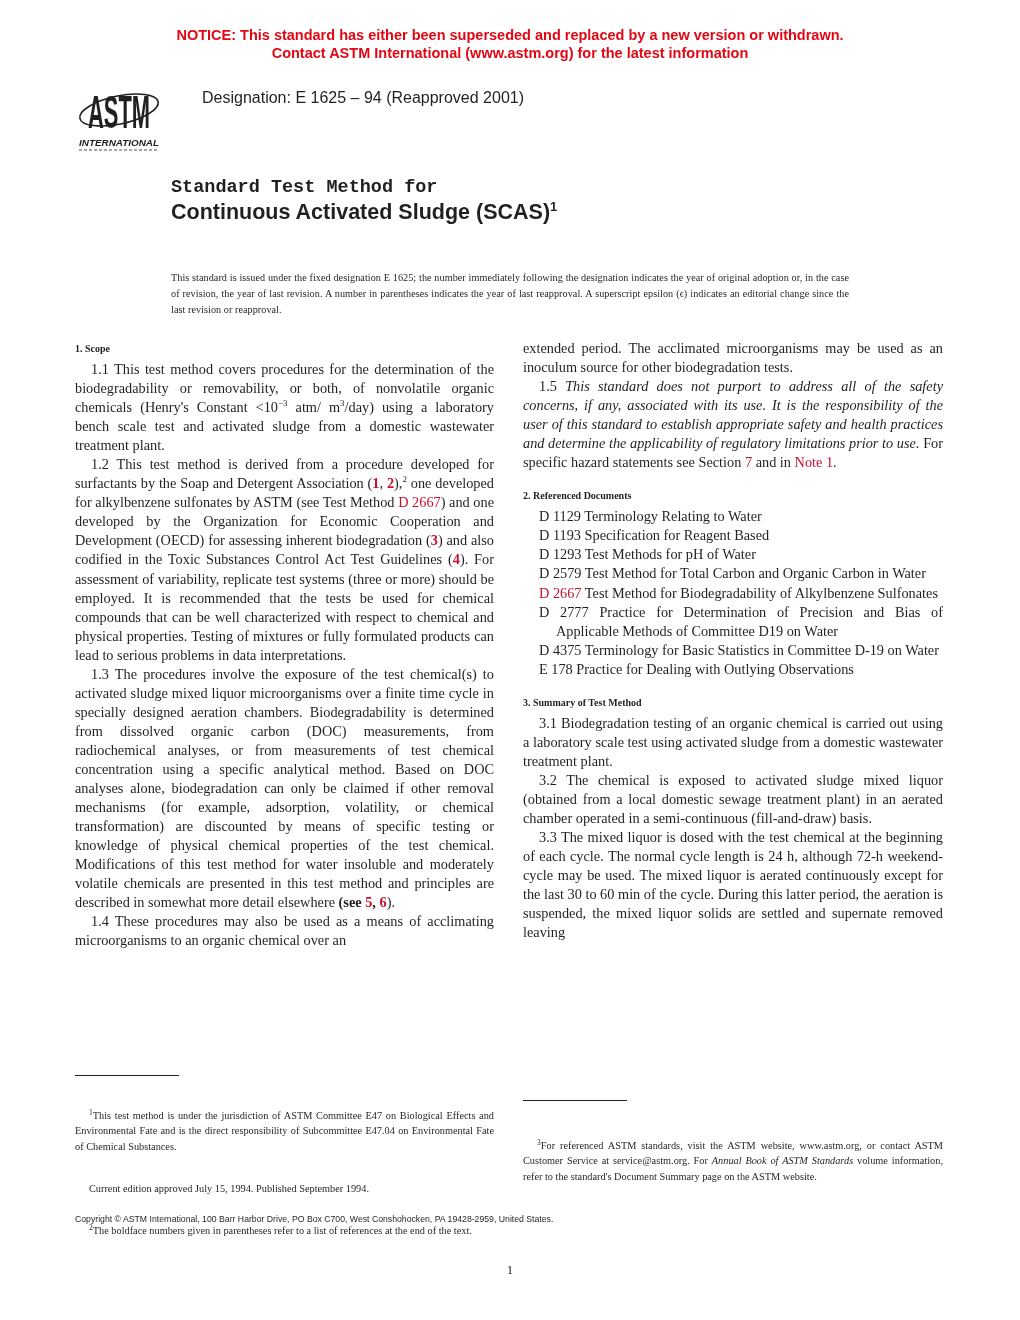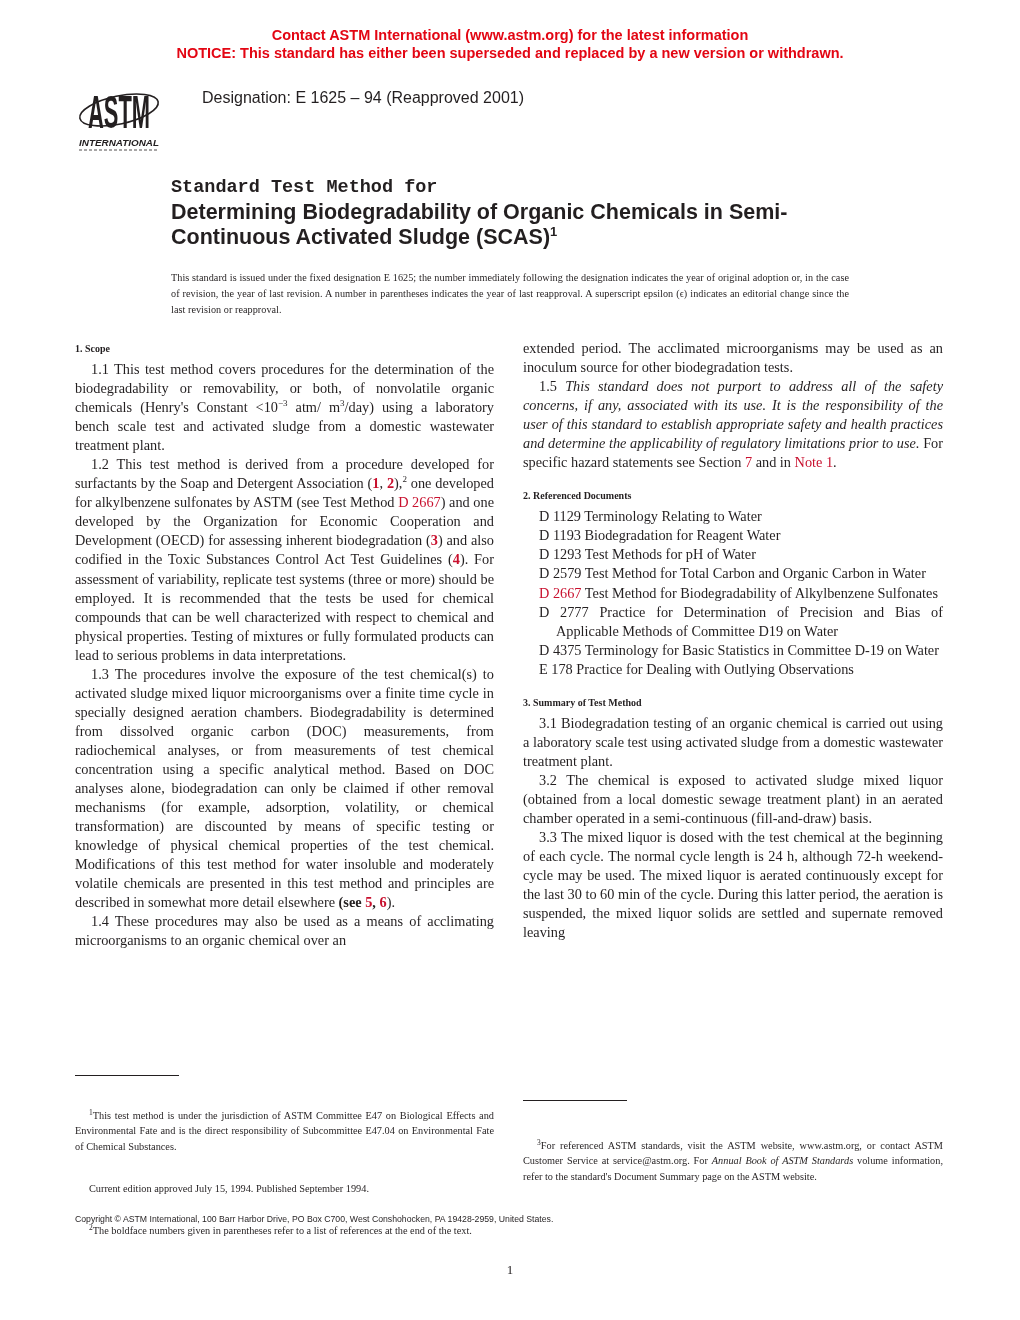--- a/index.html
+++ b/index.html
@@ -31,59 +31,58 @@
     .fn-right { left: 523px; top: 1111px; width: 420px; }
     .fn-p { text-indent: 14px; margin-top: 27px; }
     .fn-p sup { font-size: 7.5px; vertical-align: 4px; }
     .copyright { position: absolute; left: 75px; top: 1214px; font-family: "Liberation Sans", sans-serif; font-size: 8.7px; color: #231f20; }
     .page-num { position: absolute; left: 0; width: 1020px; text-align: center; top: 1262px; font-size: 13px; font-family: "Liberation Serif", serif; }
   </style>
 </head>
 <body>
 
 <div class="notice">
+  <div>NOTICE: This standard has either been superseded and replaced by a new version or withdrawn.</div>
   <div>Contact ASTM International (www.astm.org) for the latest information</div>
-  <div>NOTICE: This standard has either been superseded and replaced by a new version or withdrawn.</div>
 </div>
 
 <div class="logo">
   <svg width="84" height="76" viewBox="0 0 84 76">
     <ellipse cx="42" cy="34" rx="40" ry="14" fill="none" stroke="#231f20" stroke-width="1.6" transform="rotate(-12 42 34)"></ellipse>
     <text x="42" y="50" text-anchor="middle" font-family="Liberation Sans, sans-serif" font-weight="bold" font-size="44" fill="#231f20" textLength="62" lengthAdjust="spacingAndGlyphs" transform="scale(1,1.05)">ASTM</text>
     <text x="42" y="70" text-anchor="middle" font-family="Liberation Sans, sans-serif" font-weight="bold" font-style="italic" font-size="9" fill="#231f20" textLength="80" lengthAdjust="spacingAndGlyphs">INTERNATIONAL</text>
     <line x1="2" y1="74" x2="82" y2="74" stroke="#231f20" stroke-width="0.8" stroke-dasharray="3 2"></line>
   </svg>
 </div>
 
 <div class="designation">Designation: E 1625 – 94 (Reapproved 2001)</div>
 
 <div class="title-block">
   <div class="title-pre">Standard Test Method for</div>
-  <div class="title-main">Determining Biodegradability of Organic Chemicals in Semi-</div>
   <div class="title-main"><span>Continuous Activated Sludge (SCAS)</span><sup>1</sup></div>
 </div>
 
 <div class="preamble">This standard is issued under the fixed designation E 1625; the number immediately following the designation indicates the year of original adoption or, in the case of revision, the year of last revision. A number in parentheses indicates the year of last reapproval. A superscript epsilon (ϵ) indicates an editorial change since the last revision or reapproval.</div>
 
 <div class="col col-left">
   <div class="section-head">1.  Scope</div>
   <p class="para"><span>1.1  This test method covers procedures for the determination of the biodegradability or removability, or both, of nonvolatile organic chemicals (Henry's Constant &lt;10</span><sup>−3</sup><span> atm/ m</span><sup>3</sup><span>/day) using a laboratory bench scale test and activated sludge from a domestic wastewater treatment plant.</span></p>
   <p class="para"><span>1.2  This test method is derived from a procedure developed for surfactants by the Soap and Detergent Association (</span><a class="ref-b">1</a><span>, </span><a class="ref-b">2</a><span>),</span><sup>2</sup><span> one developed for alkylbenzene sulfonates by ASTM (see Test Method </span><a class="ref">D 2667</a><span>) and one developed by the Organization for Economic Cooperation and Development (OECD) for assessing inherent biodegradation (</span><a class="ref-b">3</a><span>) and also codified in the Toxic Substances Control Act Test Guidelines (</span><a class="ref-b">4</a><span>). For assessment of variability, replicate test systems (three or more) should be employed. It is recommended that the tests be used for chemical compounds that can be well characterized with respect to chemical and physical properties. Testing of mixtures or fully formulated products can lead to serious problems in data interpretations.</span></p>
   <p class="para"><span>1.3  The procedures involve the exposure of the test chemical(s) to activated sludge mixed liquor microorganisms over a finite time cycle in specially designed aeration chambers. Biodegradability is determined from dissolved organic carbon (DOC) measurements, from radiochemical analyses, or from measurements of test chemical concentration using a specific analytical method. Based on DOC analyses alone, biodegradation can only be claimed if other removal mechanisms (for example, adsorption, volatility, or chemical transformation) are discounted by means of specific testing or knowledge of physical chemical properties of the test chemical. Modifications of this test method for water insoluble and moderately volatile chemicals are presented in this test method and principles are described in somewhat more detail elsewhere </span><b>(see </b><a class="ref-b">5</a><b>, </b><a class="ref-b">6</a><span>).</span></p>
   <p class="para" id="p14">1.4  These procedures may also be used as a means of acclimating microorganisms to an organic chemical over an</p>
 </div>
 
 <div class="col col-right">
   <p id="p14b">extended period. The acclimated microorganisms may be used as an inoculum source for other biodegradation tests.</p>
   <p class="para"><span>1.5  </span><span class="it">This standard does not purport to address all of the safety concerns, if any, associated with its use. It is the responsibility of the user of this standard to establish appropriate safety and health practices and determine the applicability of regulatory limitations prior to use.</span><span> For specific hazard statements see Section </span><a class="ref">7</a><span> and in </span><a class="ref">Note 1</a><span>.</span></p>
   <div class="gap"></div>
   <div class="section-head">2.  Referenced Documents</div>
   <div class="doclist" id="doclist">
       <div class="item"><span>D 1129</span><span>  Terminology Relating to Water</span></div>
-      <div class="item"><span>D 1193</span><span>  Biodegradation for Reagent Water</span></div>
+      <div class="item"><span>D 1193</span><span>  Specification for Reagent Based</span></div>
       <div class="item"><span>D 1293</span><span>  Test Methods for pH of Water</span></div>
       <div class="item"><span>D 2579</span><span>  Test Method for Total Carbon and Organic Carbon in Water</span></div>
       <div class="item"><span class="ref">D 2667</span><span>  Test Method for Biodegradability of Alkylbenzene Sulfonates</span></div>
       <div class="item"><span>D 2777</span><span>  Practice for Determination of Precision and Bias of Applicable Methods of Committee D19 on Water</span></div>
       <div class="item"><span>D 4375</span><span>  Terminology for Basic Statistics in Committee D-19 on Water</span></div>
       <div class="item"><span>E 178</span><span>  Practice for Dealing with Outlying Observations</span></div>
     </div>
   <div class="gap"></div>
   <div class="section-head">3.  Summary of Test Method</div>
   <p class="para">3.1  Biodegradation testing of an organic chemical is carried out using a laboratory scale test using activated sludge from a domestic wastewater treatment plant.</p>

